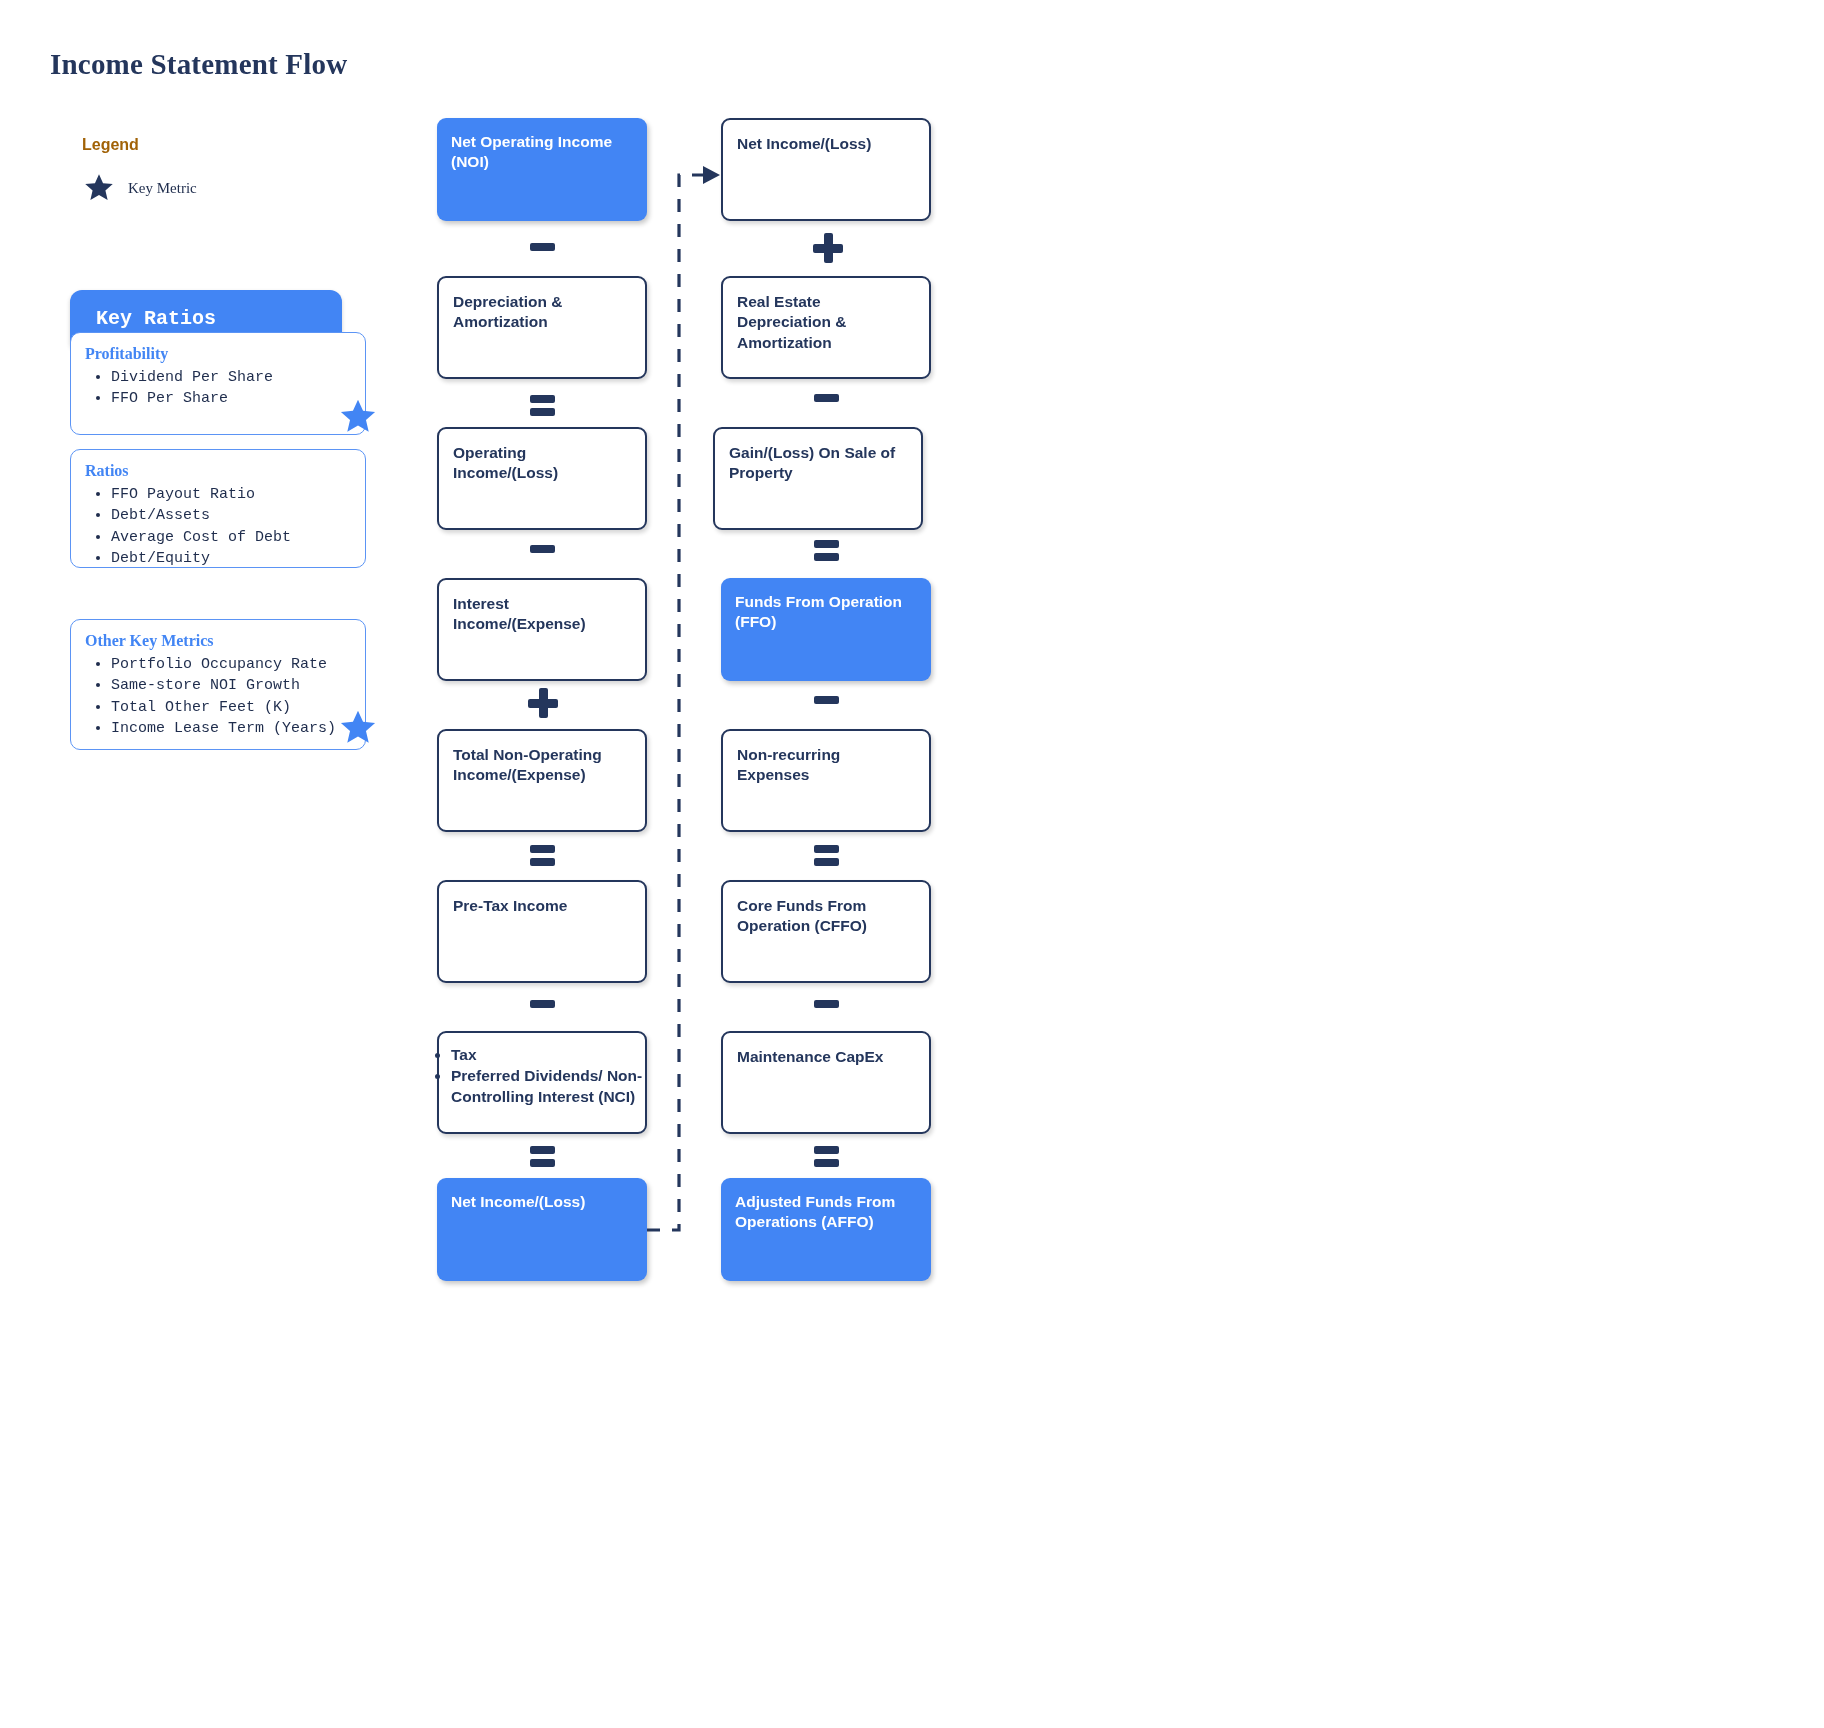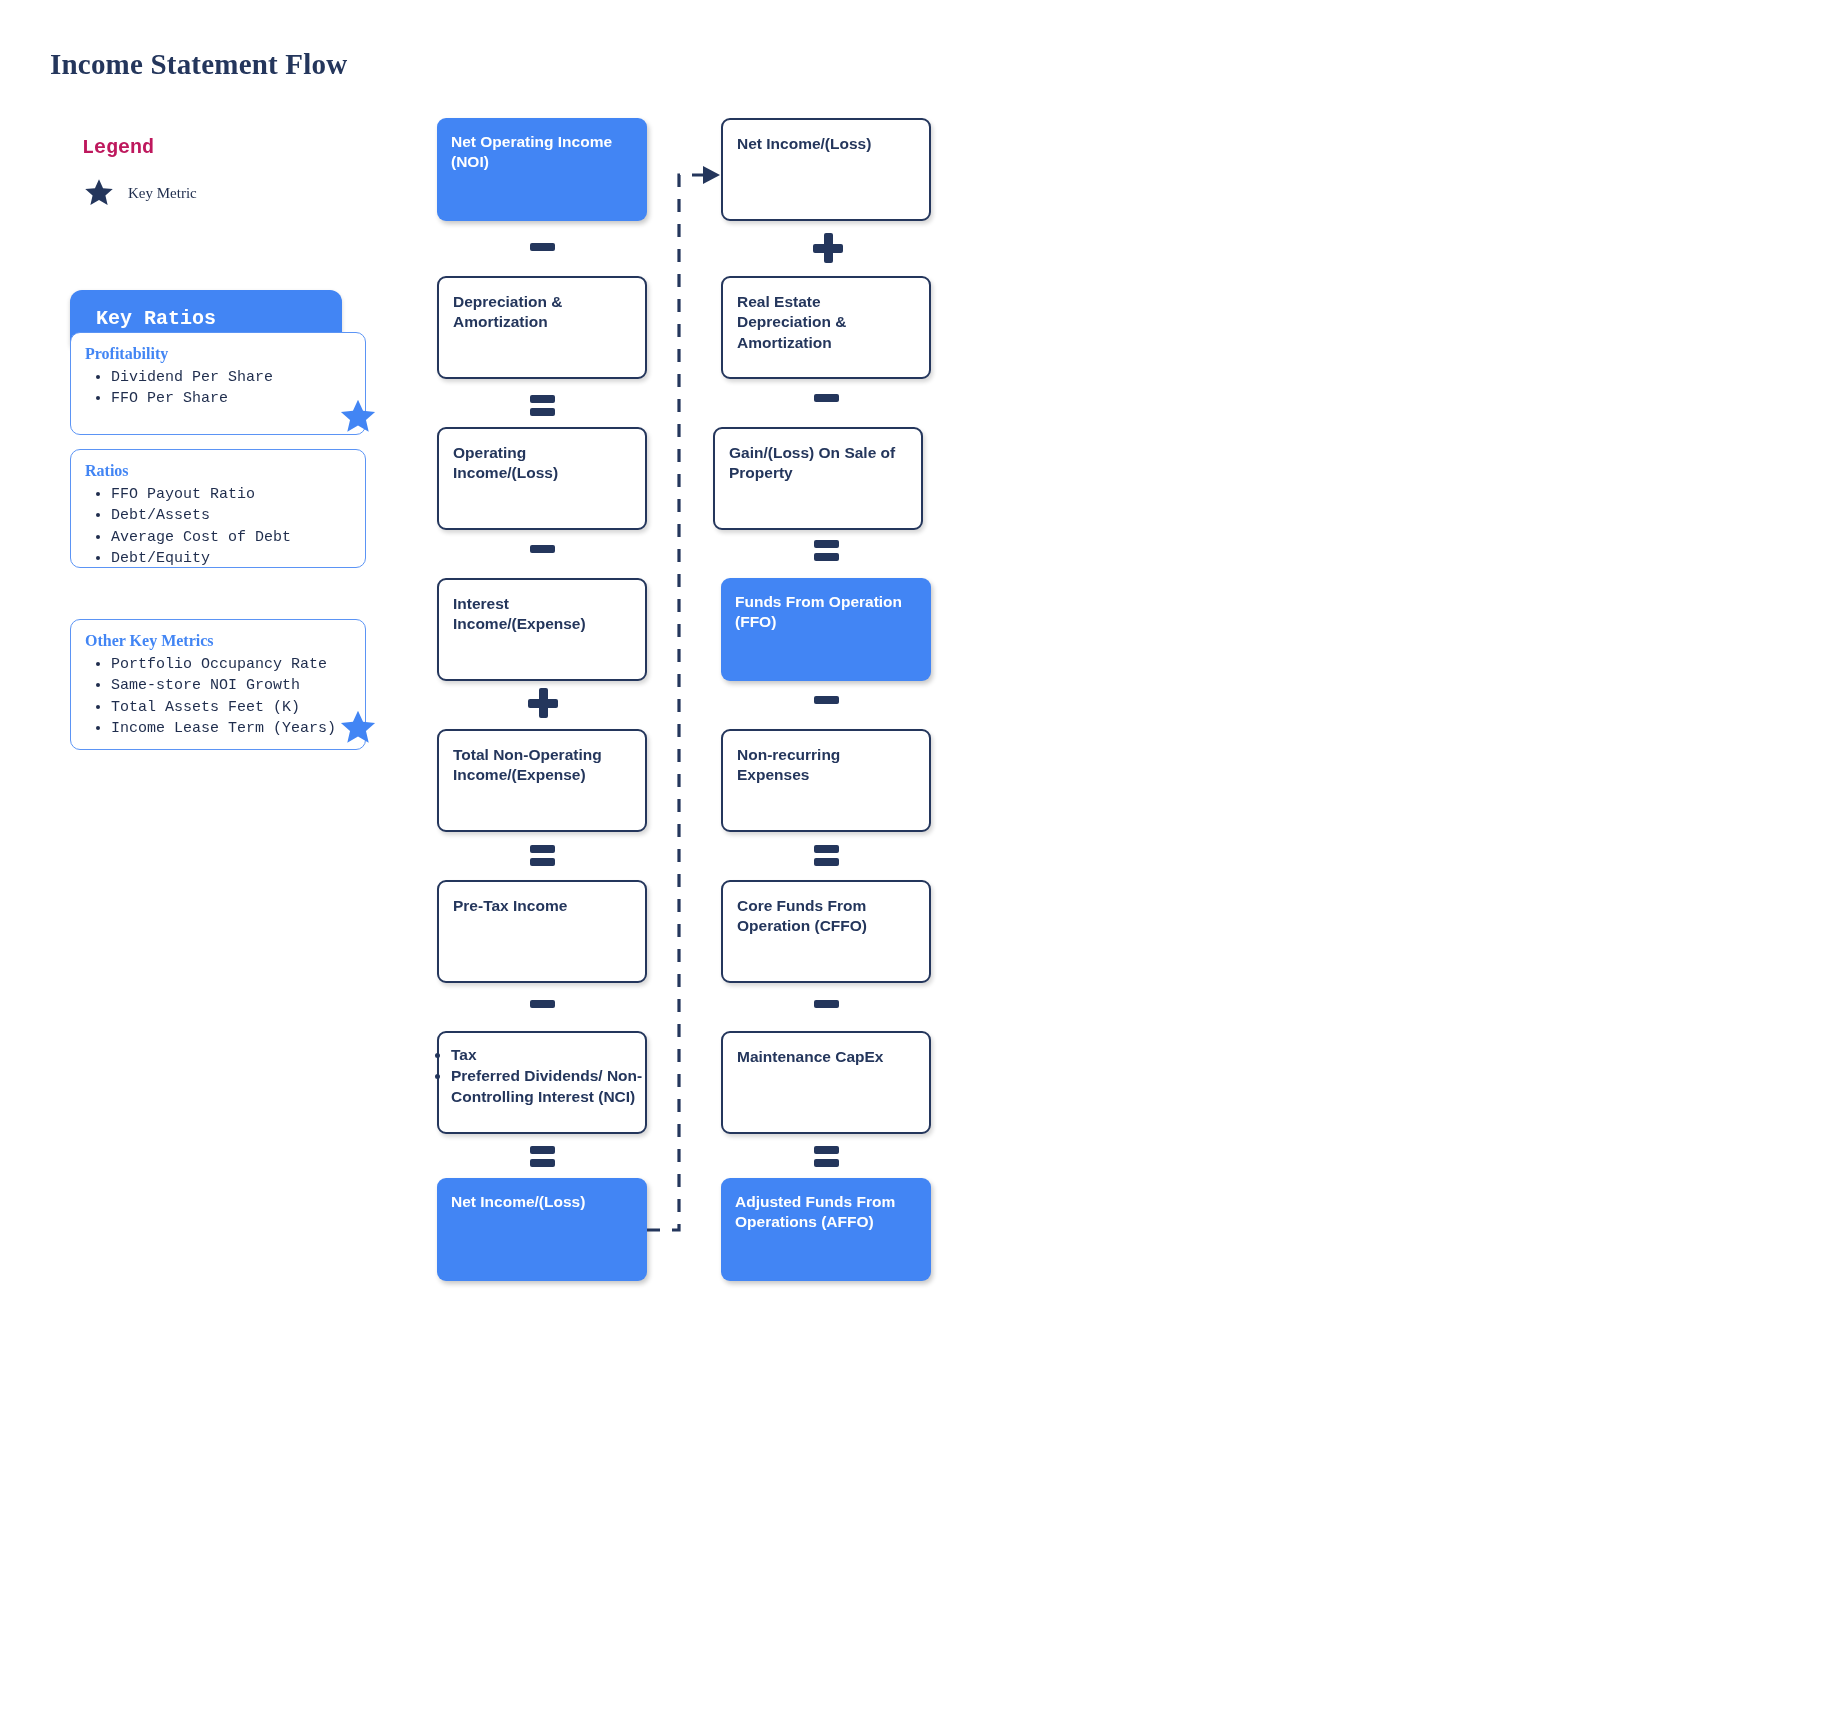--- a/index.html
+++ b/index.html
@@ -14,22 +14,22 @@
   #page-title{
     position:absolute;left:50px;top:48px;
     font-family:"Liberation Serif", serif;
     font-weight:bold;font-size:29px;color:#24365c;
     letter-spacing:.2px;
   }
 
   
   #legend{position:absolute;left:82px;top:136px;}
   #legend .legend-title{
-    font-family:Liberation Mono, monospace;
-    font-weight:bold;font-size:20px;color:#be185d;
+    font-family:Liberation Sans, sans-serif;
+    font-weight:bold;font-size:16px;color:#a16207;
   }
   #legend .legend-row{display:flex;align-items:center;margin-top:18px;}
   #legend .legend-label{
     font-family:"Liberation Serif", serif;
     font-size:15px;color:#1f2d4d;margin-left:12px;
   }
   .star{display:inline-block;line-height:1;}
   .star svg{display:block;}
 
   
@@ -144,21 +144,21 @@
         <li>Average Cost of Debt</li>
         <li>Debt/Equity</li>
       </ul>
     </div>
 
     <div class="sub-card" style="top:329px;width:296px;height:131px;">
       <div class="sub-card-title">Other Key Metrics</div>
       <ul>
         <li>Portfolio Occupancy Rate</li>
         <li>Same-store NOI Growth</li>
-        <li>Total Assets Feet (K)</li>
+        <li>Total Other Feet (K)</li>
         <li>Income Lease Term (Years)</li>
       </ul>
       <span class="card-star" style="right:-14px;bottom:-4px;">
         <svg width="42" height="41" viewBox="0 0 24 24">
             <path fill="#4285f4" d="M12 1.6l2.95 6.5 7.05.62-5.33 4.7 1.6 6.98L12 16.7 5.73 20.4l1.6-6.98L2 8.72l7.05-.62z"></path>
           </svg>
       </span>
     </div>
   </div>
 

